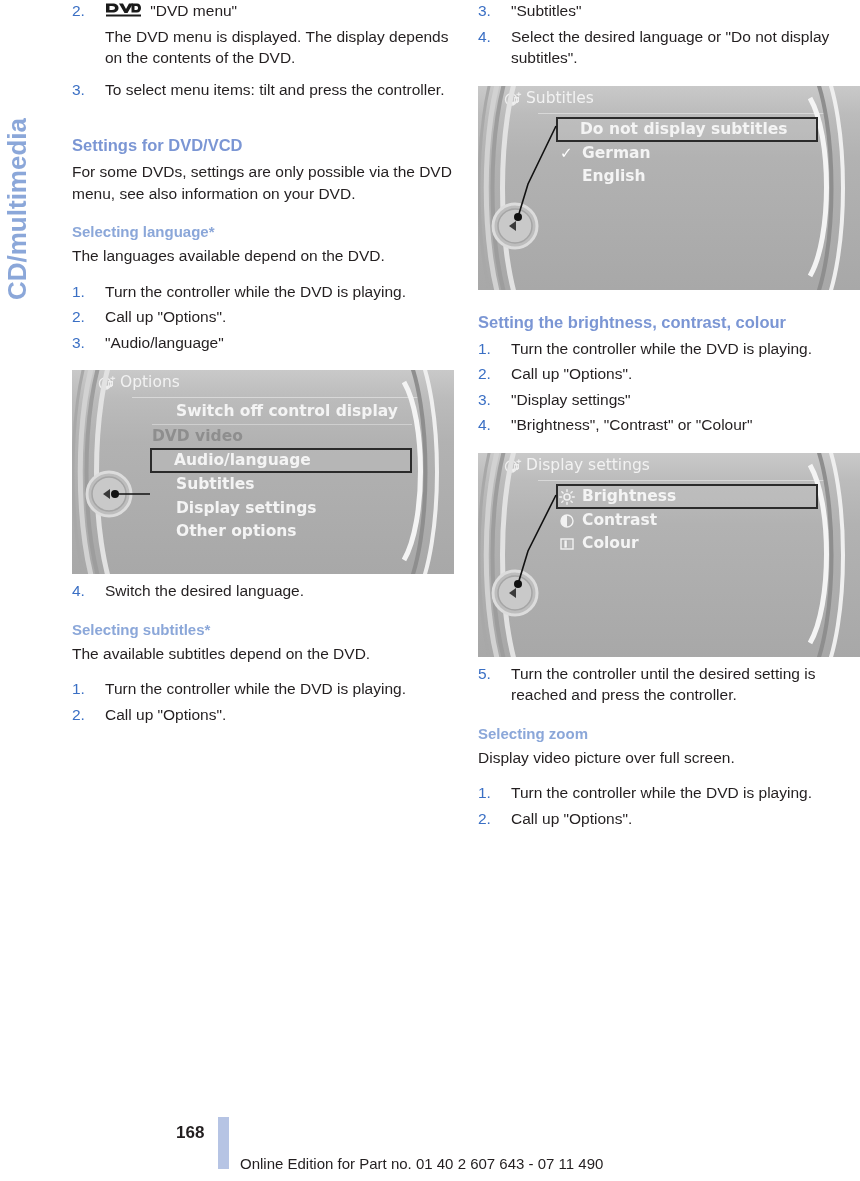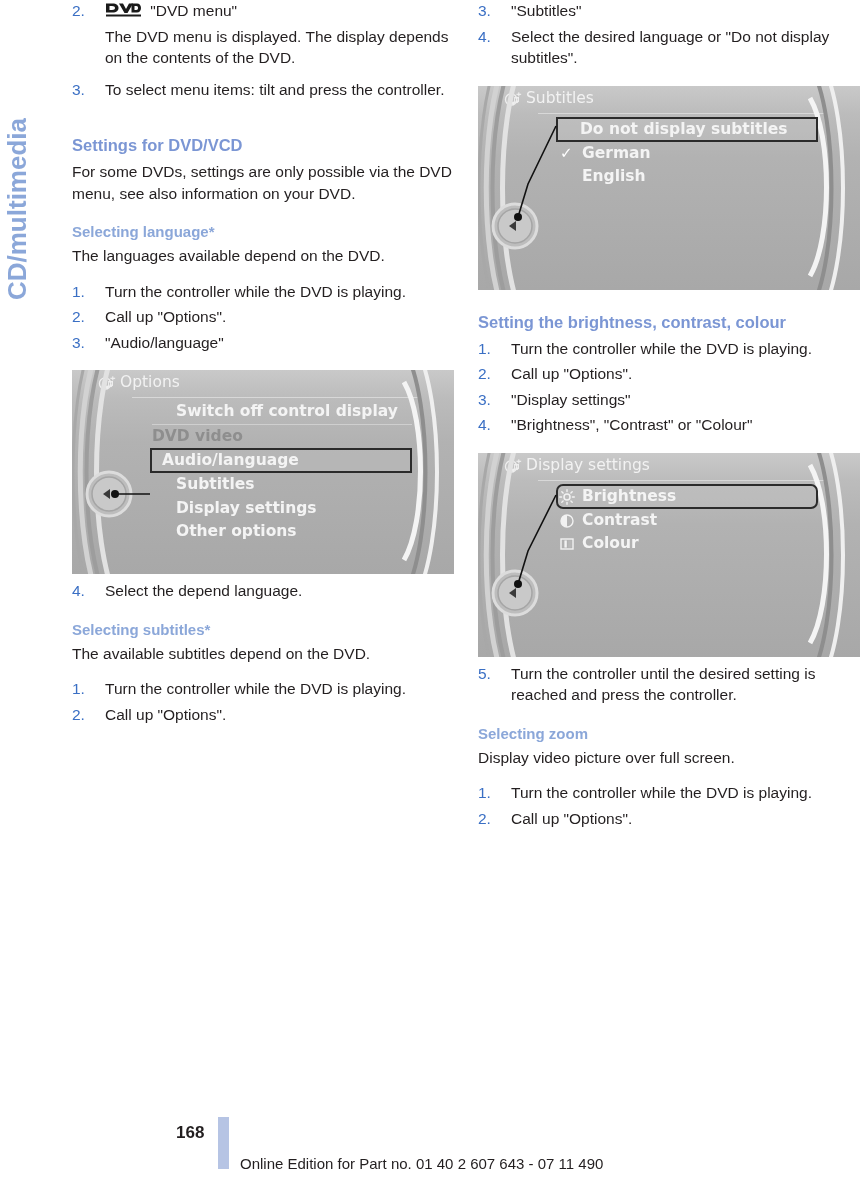--- a/index.html
+++ b/index.html
@@ -194,21 +194,21 @@
 
     <svg class="bezel-r" viewBox="0 0 70 252">
       <path d="M16 0 C44 56 44 196 16 252" stroke="#efefef" stroke-width="4" fill="none"></path>
       <path d="M6 6 C32 58 32 194 6 246" stroke="#8e8e8e" stroke-width="4" fill="none"></path>
       <path d="M4 36 C26 74 26 176 4 214" stroke="#f4f4f4" stroke-width="5" fill="none"></path>
     </svg>
 
     <div class="menu">
       <div class="row sep">Switch off control display</div>
       <div class="row dim">DVD video</div>
-      <div class="row selected" style="padding-left:10px;">Audio/language</div>
+      <div class="row selected" style="padding-left:22px;">Audio/language</div>
       <div class="row">Subtitles</div>
       <div class="row">Display settings</div>
       <div class="row">Other options</div>
     </div>
 
     <svg class="knob" viewBox="0 0 64 64">
       <ellipse cx="20" cy="32" rx="12" ry="16" fill="#c2c2c2" stroke="#9b9b9b" stroke-width="1.5"></ellipse>
       <circle cx="31" cy="32" r="22" fill="#bdbdbd" stroke="#dcdcdc" stroke-width="3"></circle>
       <circle cx="31" cy="32" r="17" fill="#c9c9c9" stroke="#a5a5a5" stroke-width="1.5"></circle>
       <polygon points="25,32 32,27 32,37" fill="#3a3a3a"></polygon>
@@ -217,21 +217,21 @@
     <svg class="leader" viewBox="0 0 382 204">
       <line x1="43" y1="124" x2="78" y2="124" stroke="#111" stroke-width="1.6"></line>
       <circle cx="43" cy="124" r="4" fill="#111"></circle>
     </svg>
   </div>
 
   <div class="gap-s"></div>
   <ol class="steps">
     <li>
       <span class="num">4.</span>
-      <span>Select the depend language.</span>
+      <span>Switch the desired language.</span>
     </li>
   </ol>
 
   <h3 class="sub">Selecting subtitles*</h3>
   <p class="para">The available subtitles depend on the DVD.</p>
 
   <ol class="steps">
     <li>
       <span class="num">1.</span>
       <span>Turn the controller while the DVD is playing.</span>
@@ -368,21 +368,21 @@
       <path d="M39 0 C14 60 14 196 39 256" stroke="#d2d2d2" stroke-width="5" fill="none"></path>
       <path d="M31 0 C7 60 7 196 31 256" stroke="#a8a8a8" stroke-width="3" fill="none"></path>
     </svg>
     <svg class="bezel-r" viewBox="0 0 70 252">
       <path d="M16 0 C44 56 44 196 16 252" stroke="#efefef" stroke-width="4" fill="none"></path>
       <path d="M6 6 C32 58 32 194 6 246" stroke="#8e8e8e" stroke-width="4" fill="none"></path>
       <path d="M4 36 C26 74 26 176 4 214" stroke="#f4f4f4" stroke-width="5" fill="none"></path>
     </svg>
 
     <div class="menu" style="top:31px;">
-      <div class="row selected" style="padding-left:24px;border-radius:7px;">
+      <div class="row selected" style="padding-left:24px;">
         <span class="ic" style="top:3px;">
           <svg viewBox="0 0 16 16" width="16" height="16">
             <circle cx="8" cy="8" r="3" fill="none" stroke="#f2f2f2" stroke-width="1.5"></circle>
             <g stroke="#f2f2f2" stroke-width="1.4" stroke-linecap="round">
               <line x1="8" y1="0.7" x2="8" y2="2.6"></line>
                 <line x1="8" y1="13.4" x2="8" y2="15.3"></line>
               <line x1="0.7" y1="8" x2="2.6" y2="8"></line>
                 <line x1="13.4" y1="8" x2="15.3" y2="8"></line>
               <line x1="2.8" y1="2.8" x2="4.1" y2="4.1"></line>
                 <line x1="11.9" y1="11.9" x2="13.2" y2="13.2"></line>

